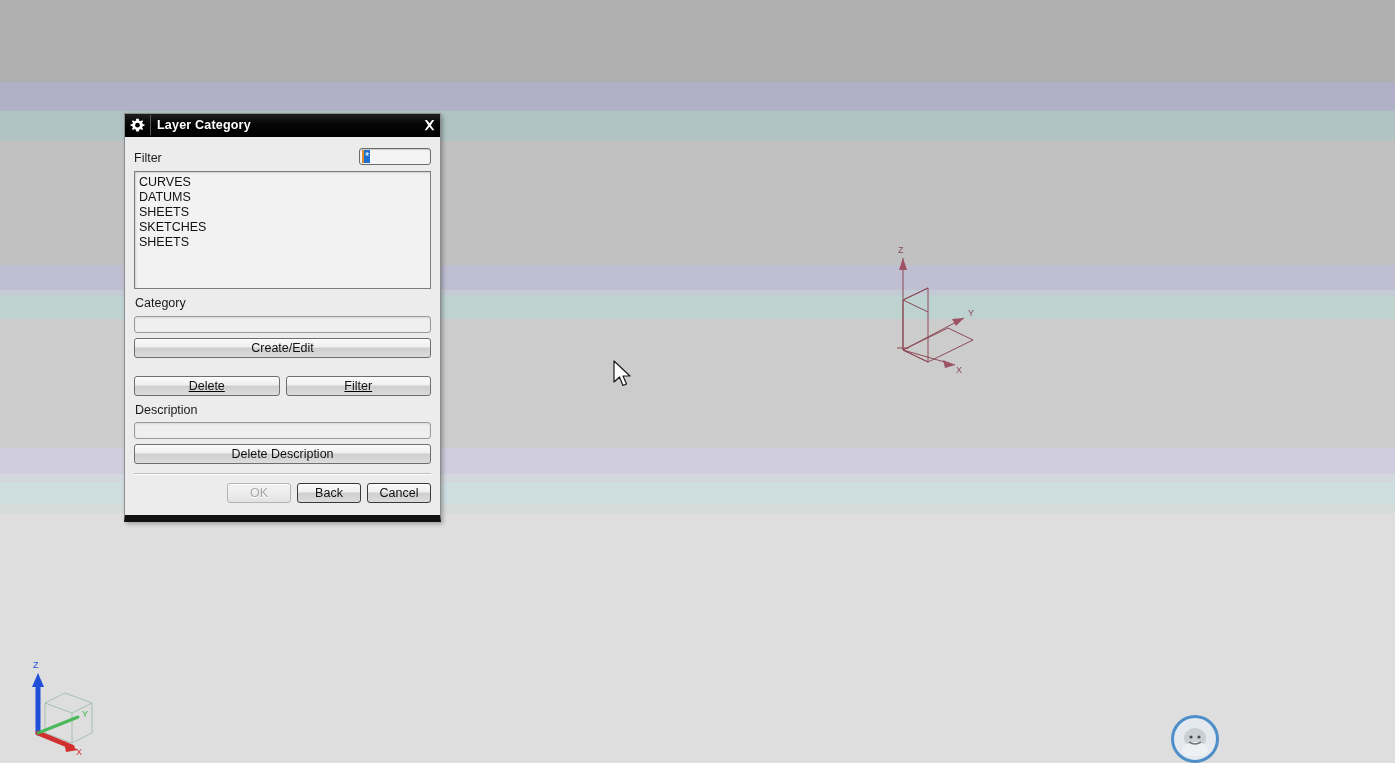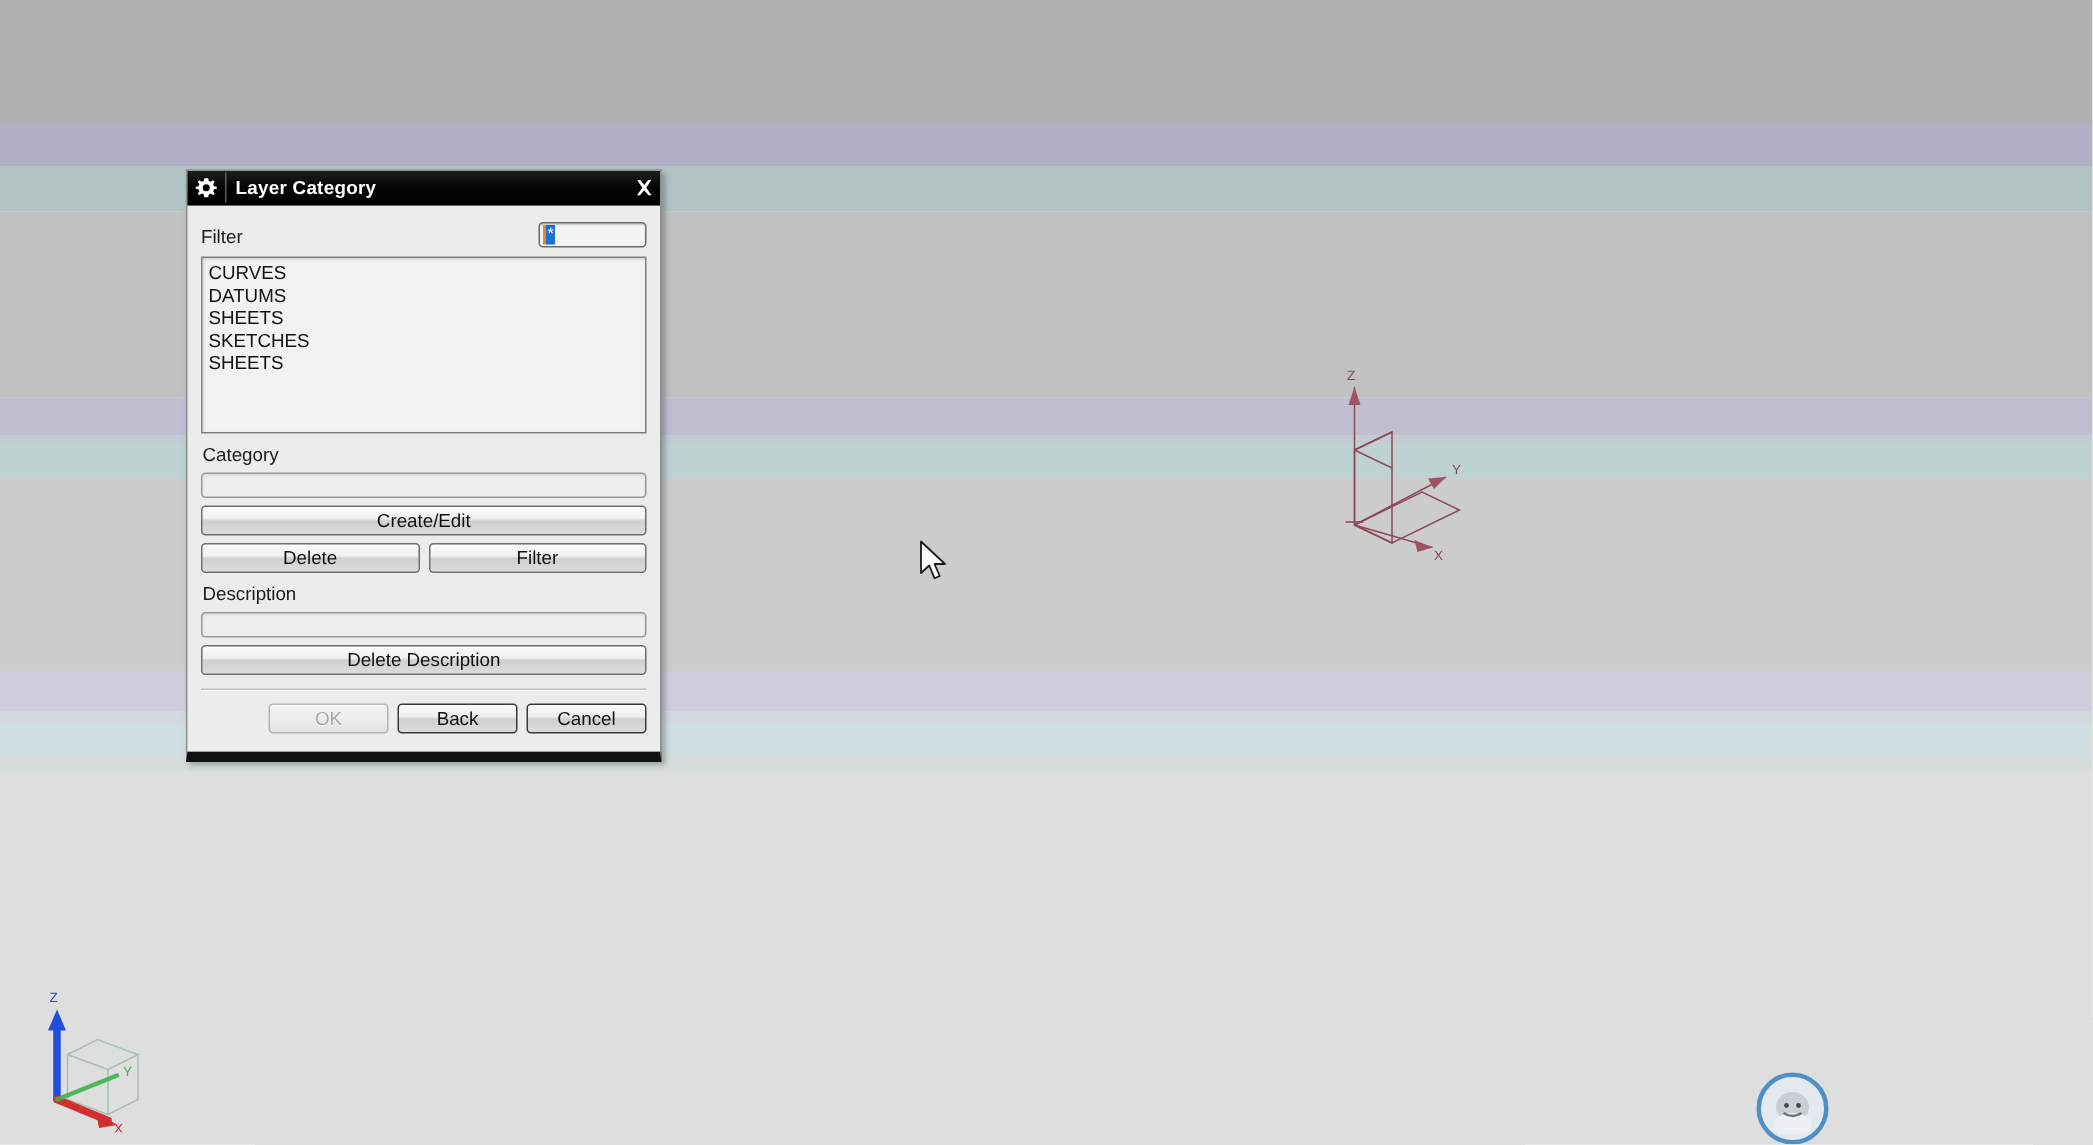--- a/index.html
+++ b/index.html
@@ -241,39 +241,40 @@
     cursor: pointer;
     user-select: none;
     box-shadow: 0 1px 0 rgba(255,255,255,0.65) inset;
   }
 
   .btn.full { width: 100%; margin-top: 5px; }
 
   .btn-row {
     display: flex;
     gap: 6px;
-    margin-top: 5px;
+    margin-top: 18px;
+    text-decoration: underline;
   }
   .btn-row .btn { flex: 1 1 0; }
 
   .hr {
     height: 1px;
     background: #bdbdbd;
     border-bottom: 1px solid #ffffff;
     margin: 9px 0 6px 0;
   }
 
   .footer {
     display: flex;
     justify-content: flex-end;
     gap: 6px;
     padding: 2px 0 6px 0;
   }
 
-  .footer .btn { width: 80px; }
+  .footer .btn { width: 64px; }
 
   .btn.disabled {
     color: #a7a7a7;
     border-color: #b4b4b4;
     background: linear-gradient(to bottom, #f3f3f3 0%, #ededed 50%, #e2e2e2 100%);
     cursor: default;
     text-shadow: 0 1px 0 #fff;
   }
 
   .btn.strong { border-color: #3a3a3a; border-width: 1px; font-weight: normal; }

